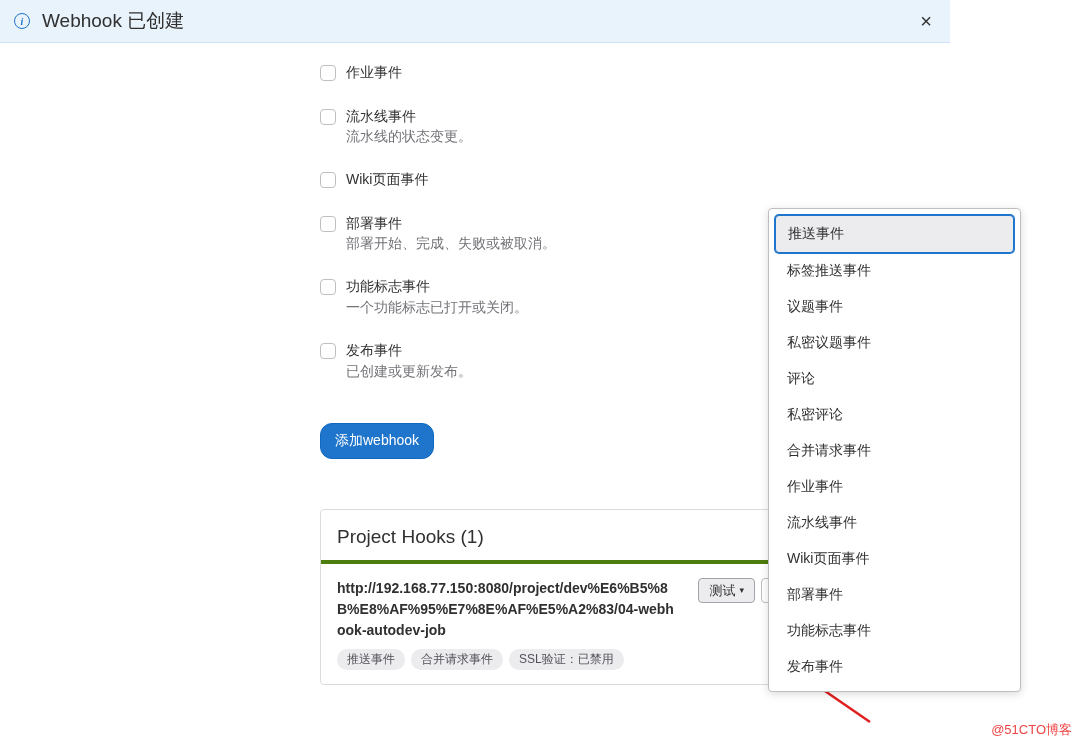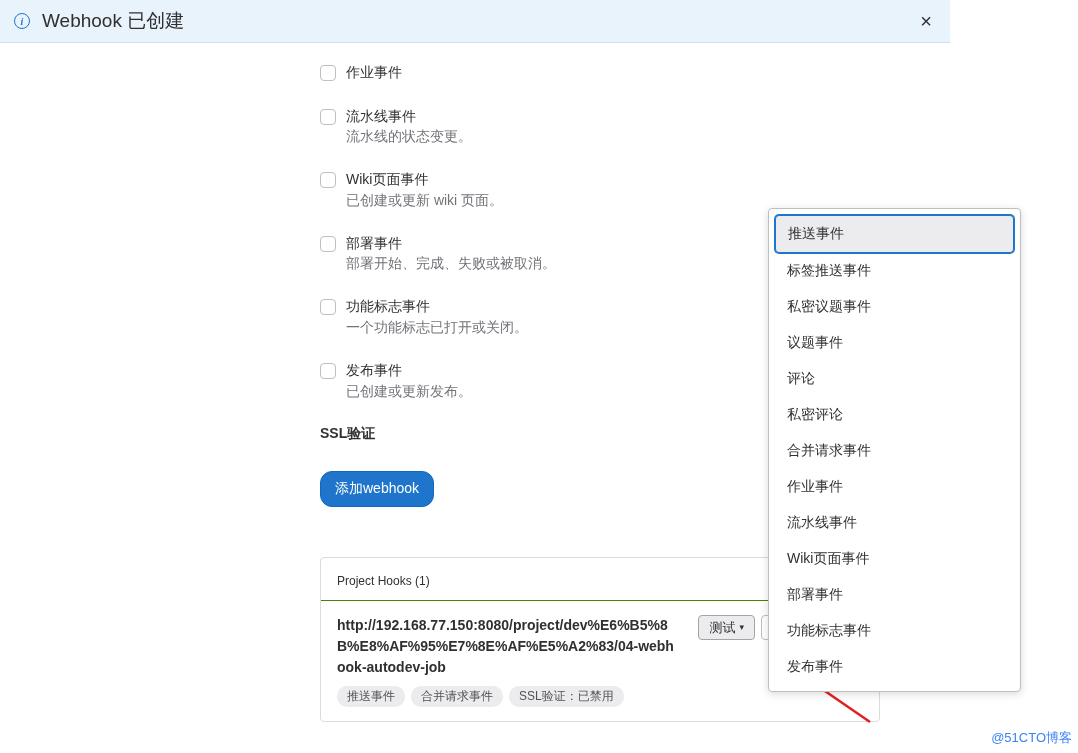--- a/index.html
+++ b/index.html
@@ -122,23 +122,23 @@
       margin-top: 18px;
     }
     .hooks-panel {
       border: 1px solid #dbdbdb;
       border-radius: 4px;
       margin-top: 50px;
       width: 560px;
     }
     .hooks-header {
       padding: 16px 16px 12px 16px;
-      border-bottom: 1px solid #4d7c0f;
-      color: #303030;
-      font-size: 12px;
+      border-bottom: 4px solid #4d7c0f;
+      color: #303030;
+      font-size: 19px;
     }
     .hook-item {
       padding: 14px 16px;
       display: flex;
       justify-content: space-between;
       align-items: flex-start;
       gap: 20px;
     }
     .hook-url {
       font-weight: 600;
@@ -213,22 +213,22 @@
       border: 1px solid #1f75cb;
       box-shadow: 0 0 0 1px #1f75cb;
     }
     .arrow-svg {
       position: absolute;
       pointer-events: none;
     }
     .watermark {
       position: absolute;
       right: 6px;
-      bottom: 6px;
-      color: #3b82f6;
+      bottom: 14px;
+      color: #ef4444;
       font-size: 13px;
     }
   </style>
 </head>
 <body>
 
 <div class="alert-banner">
   <div class="alert-left">
     <span class="info-icon">i</span>
     <span class="alert-text">Webhook 已创建</span>
@@ -251,21 +251,20 @@
       <span class="checkbox-label">流水线事件</span>
     </div>
     <div class="checkbox-desc">流水线的状态变更。</div>
   </div>
 
   <div class="checkbox-group">
     <div class="checkbox-row">
       <span class="checkbox"></span>
       <span class="checkbox-label">Wiki页面事件</span>
     </div>
-    <div class="checkbox-desc">已创建或更新 wiki 页面。</div>
   </div>
 
   <div class="checkbox-group">
     <div class="checkbox-row">
       <span class="checkbox"></span>
       <span class="checkbox-label">部署事件</span>
     </div>
     <div class="checkbox-desc">部署开始、完成、失败或被取消。</div>
   </div>
 
@@ -278,21 +277,20 @@
   </div>
 
   <div class="checkbox-group">
     <div class="checkbox-row">
       <span class="checkbox"></span>
       <span class="checkbox-label">发布事件</span>
     </div>
     <div class="checkbox-desc">已创建或更新发布。</div>
   </div>
 
-  <div class="section-title">SSL验证</div>
 
   <button class="btn-primary">添加webhook</button>
 
   <div class="hooks-panel">
     <div class="hooks-header">Project Hooks (1)</div>
     <div class="hook-item">
       <div>
         <div class="hook-url">http://192.168.77.150:8080/project/dev%E6%B5%8B%E8%AF%95%E7%8E%AF%E5%A2%83/04-webhook-autodev-job</div>
         <div class="hook-tags">
           <span class="tag">推送事件</span>
@@ -309,22 +307,22 @@
         <button class="btn-small danger">删除</button>
       </div>
     </div>
   </div>
 
 </div>
 
 <div class="dropdown-menu">
   <div class="dropdown-item highlighted">推送事件</div>
   <div class="dropdown-item">标签推送事件</div>
+  <div class="dropdown-item">议题事件</div>
   <div class="dropdown-item">私密议题事件</div>
-  <div class="dropdown-item">议题事件</div>
   <div class="dropdown-item">评论</div>
   <div class="dropdown-item">私密评论</div>
   <div class="dropdown-item">合并请求事件</div>
   <div class="dropdown-item">作业事件</div>
   <div class="dropdown-item">流水线事件</div>
   <div class="dropdown-item">Wiki页面事件</div>
   <div class="dropdown-item">部署事件</div>
   <div class="dropdown-item">功能标志事件</div>
   <div class="dropdown-item">发布事件</div>
 </div>

